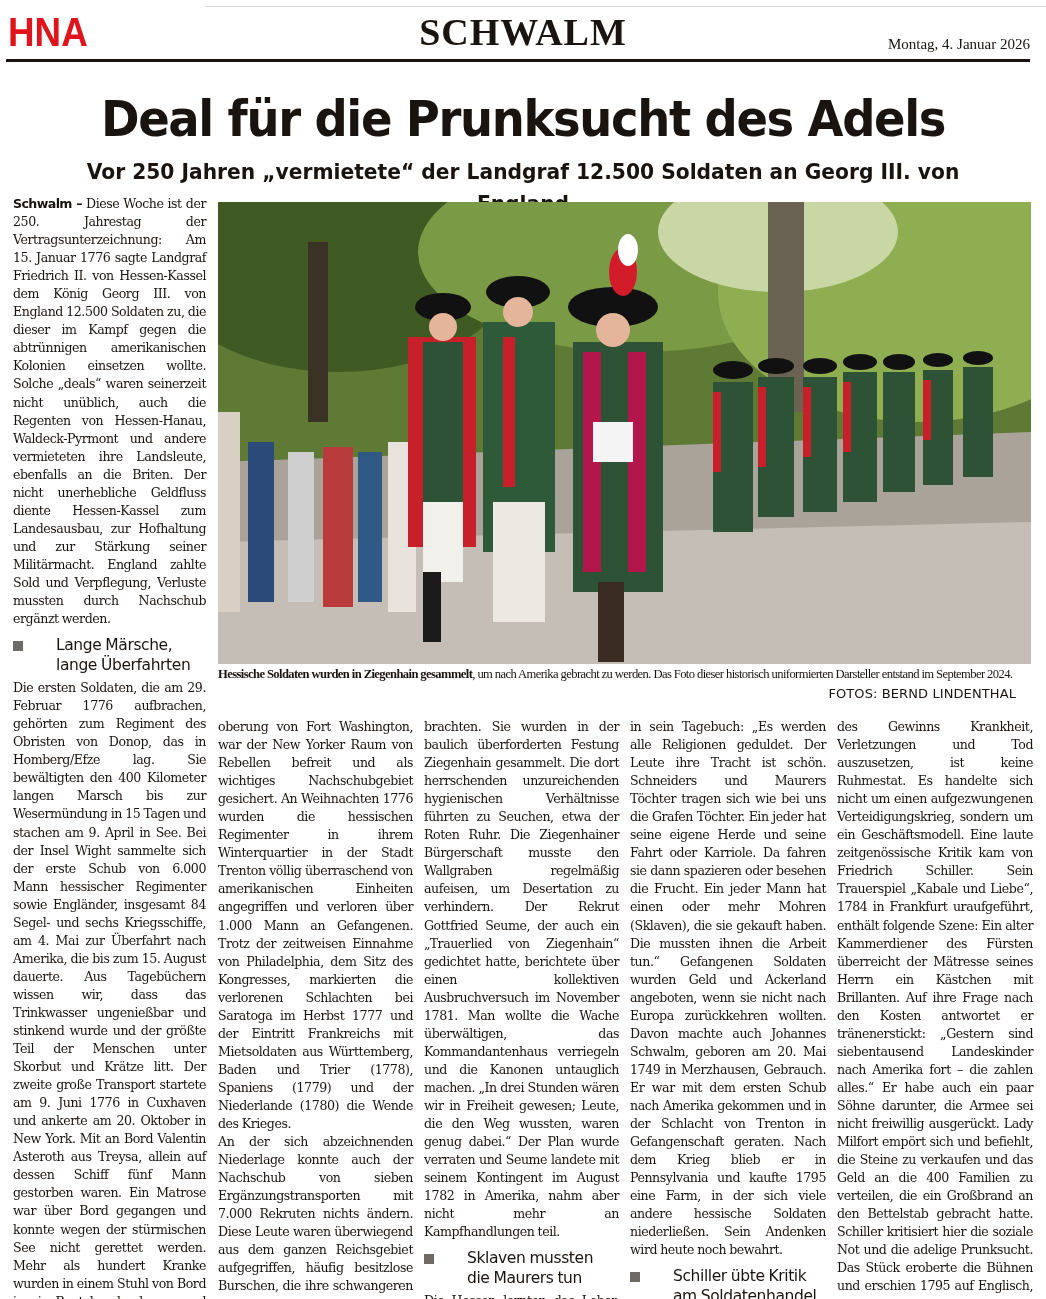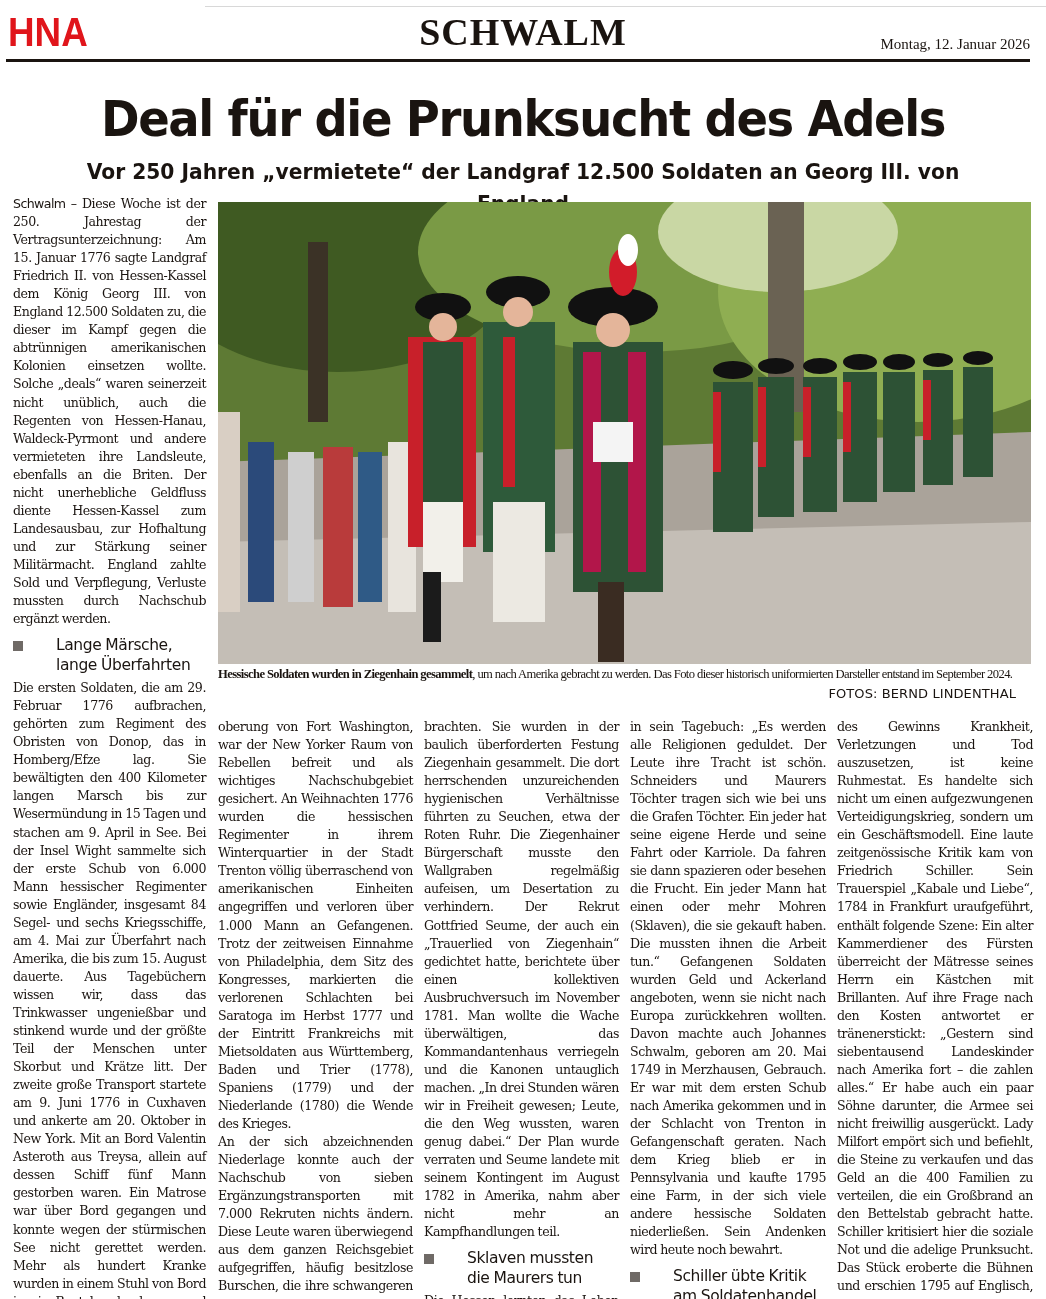--- a/index.html
+++ b/index.html
@@ -23,40 +23,40 @@
 
   .col { position: absolute; font-family: "DejaVu Serif", serif; font-size: 12.6px; line-height: 18.05px; text-align: justify;
          hyphens: manual; color: #1a1410; letter-spacing: -0.45px; word-spacing: -0.5px; }
   .col p { margin: 0; }
   .col1 { left: 13px; top: 195px; width: 193px; }
   .col2 { left: 218px; top: 718px; width: 195px; }
   .col3 { left: 424px; top: 718px; width: 195px; }
   .col4 { left: 630px; top: 718px; width: 196px; }
   .col5 { left: 837px; top: 718px; width: 196px; }
 
-  .dateline { font-family: "DejaVu Sans", sans-serif; font-weight: normal; letter-spacing: -0.6px; }
+  .dateline { font-family: "DejaVu Sans", sans-serif; font-weight: bold; letter-spacing: -0.6px; }
   .subhead { font-family: "DejaVu Sans", sans-serif; font-weight: normal; font-size: 15.5px; line-height: 19.5px;
              text-align: left; margin: 8px 0 4px 0; letter-spacing: -0.4px; display: flex; gap: 27px; }
   .subhead .sq { display: inline-block; width: 10px; height: 10px; background: #6f6a66; margin: 5px 6px 0 0; flex: none; }
 
   .photo { position: absolute; left: 218px; top: 202px; width: 813px; height: 462px; overflow: hidden;
            background: linear-gradient(180deg, #4f6a2e 0%, #6f8f3e 30%, #a8b68a 55%, #8d8a80 75%, #b3ada5 100%); }
   .caption { position: absolute; left: 218px; top: 666px; width: 813px; font-family: Liberation Serif, serif; font-size: 12.6px;
              line-height: 17px; letter-spacing: -0.6px; color: #1a1410; }
   .caption b { font-weight: bold; }
   .credit { position: absolute; right: 30px; top: 686px; font-family: "DejaVu Sans", sans-serif; font-size: 13px; letter-spacing: 0.1px; color: #1a1410; }
 </style>
 </head>
 <body>
 
 <header class="masthead">
   <div class="top-rule"></div>
   <div class="logo">HNA</div>
   <div class="section-title">SCHWALM</div>
-  <div class="issue-date">Montag, 12. Januar 2026</div>
+  <div class="issue-date">Montag, 4. Januar 2026</div>
   <div class="mast-rule"></div>
 </header>
 
 <h1 class="headline">Deal für die Prunksucht des Adels</h1>
 <h2 class="subheadline">Vor 250 Jahren „vermietete“ der Landgraf 12.500 Soldaten an Georg III. von England</h2>
 
 <div class="col col1">
   <p><span class="dateline">Schwalm –</span><span> Diese Woche ist der 250. Jahrestag der Vertragsunterzeichnung: Am 15. Januar 1776 sagte Landgraf Friedrich II. von Hessen-Kassel dem König Georg III. von England 12.500 Soldaten zu, die dieser im Kampf gegen die abtrünnigen amerikanischen Kolonien einsetzen wollte. Solche „deals“ waren seinerzeit nicht unüblich, auch die Regenten von Hessen-Hanau, Waldeck-Pyrmont und andere vermieteten ihre Landsleute, ebenfalls an die Briten. Der nicht unerhebliche Geldfluss diente Hessen-Kassel zum Landesausbau, zur Hofhaltung und zur Stärkung seiner Militärmacht. England zahlte Sold und Verpflegung, Verluste mussten durch Nachschub ergänzt werden.</span></p>
   <div class="subhead">
       <span class="sq"></span>

